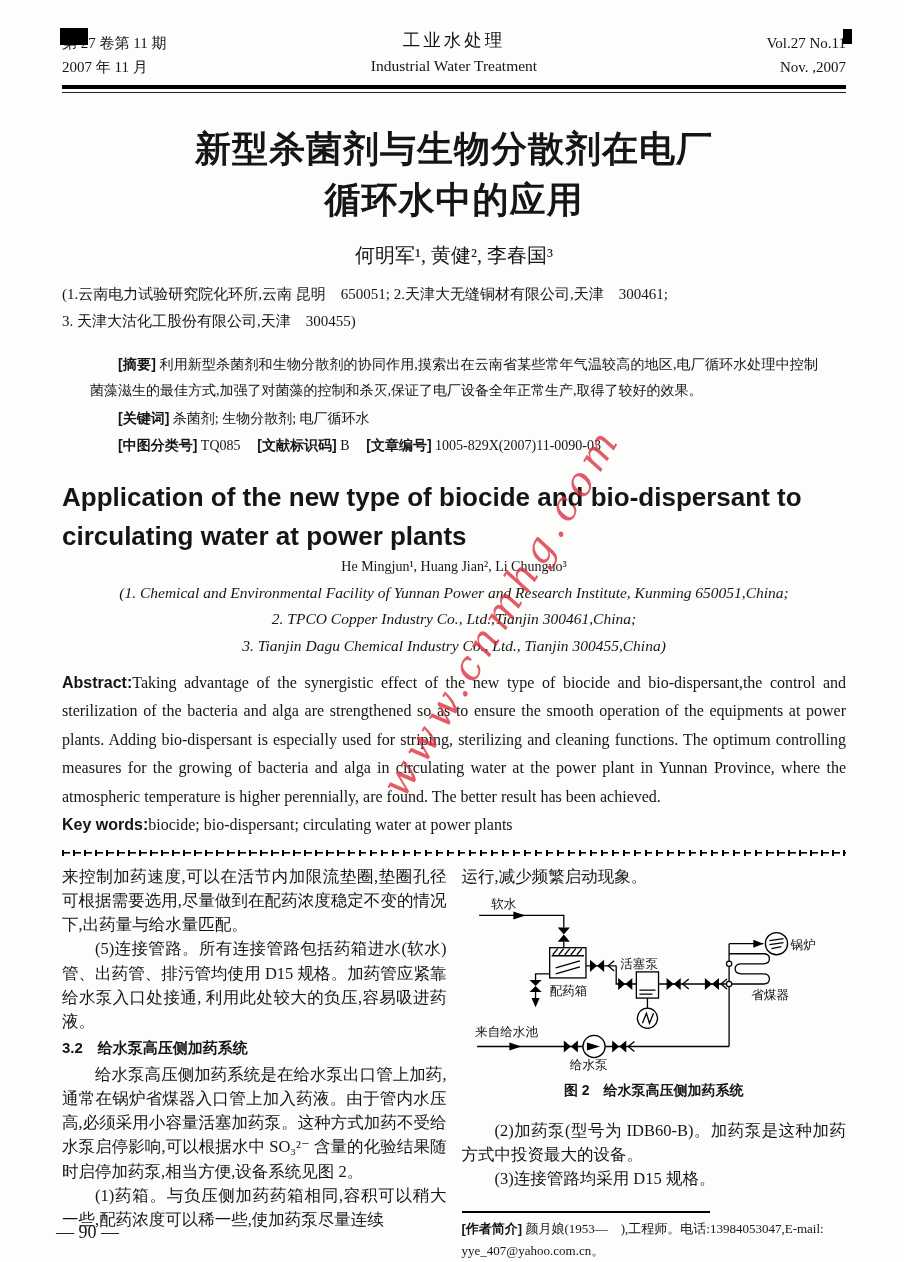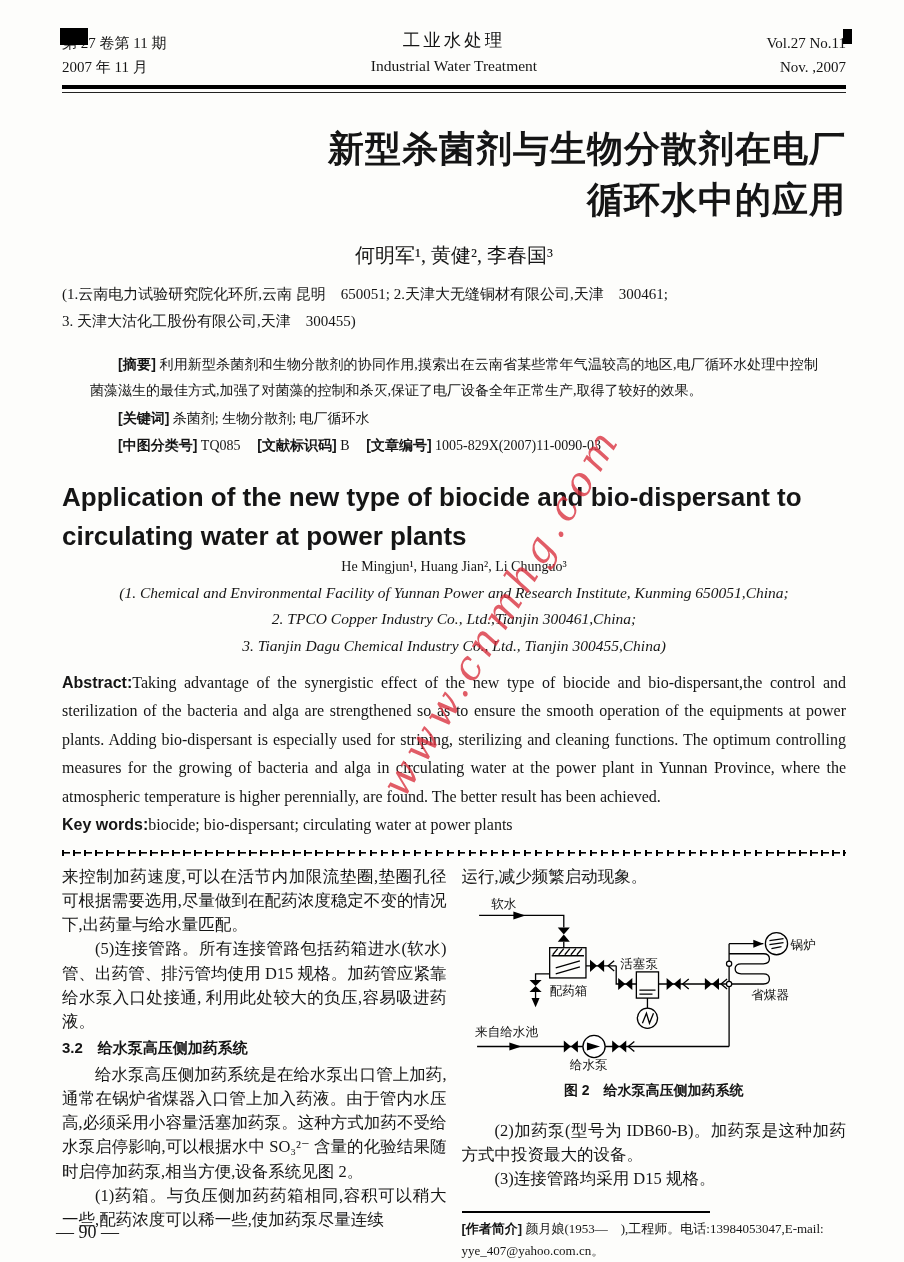--- a/index.html
+++ b/index.html
@@ -23,21 +23,21 @@
   .jh-left,.jh-right{width:170px}
   .jh-left{text-align:left}
   .jh-right{text-align:right}
   .jh-center{text-align:center}
   .jcn{font-size:17.5px;letter-spacing:3px}
   .jen{font-size:15.5px}
   .rule-thick{height:4px;background:#000;margin-top:6px}
   .rule-thin{height:1.5px;background:#222;margin-top:3px}
 
   
-  .title-cn{margin:30px 0 0;text-align:right;font-family:"Liberation Sans","DejaVu Sans",sans-serif;
+  .title-cn{margin:30px 0 0;text-align:center;font-family:"Liberation Sans","DejaVu Sans",sans-serif;
             font-weight:700;font-size:36px;line-height:1.42;letter-spacing:1px}
   .authors-cn{margin-top:16px;text-align:center;font-size:20px}
   .affil-cn{margin-top:12px;text-align:left;font-size:15px;line-height:1.8}
 
   .abs-cn{margin:16px 28px 0;font-size:14px;line-height:1.9}
   .abs-cn p{margin:0;text-indent:2em;text-align:justify}
   .hei{font-family:"Liberation Sans","DejaVu Sans",sans-serif;font-weight:700;font-style:normal}
   .clsgap{display:inline-block;width:1.2em}
 
   .title-en{margin:18px 0 0;font-family:"Liberation Sans","DejaVu Sans",sans-serif;

